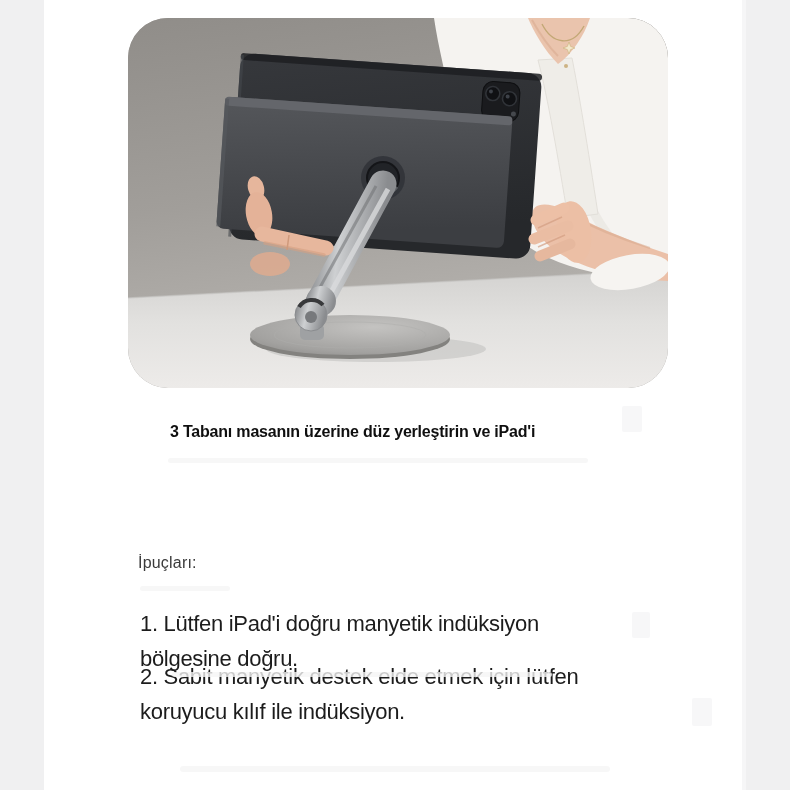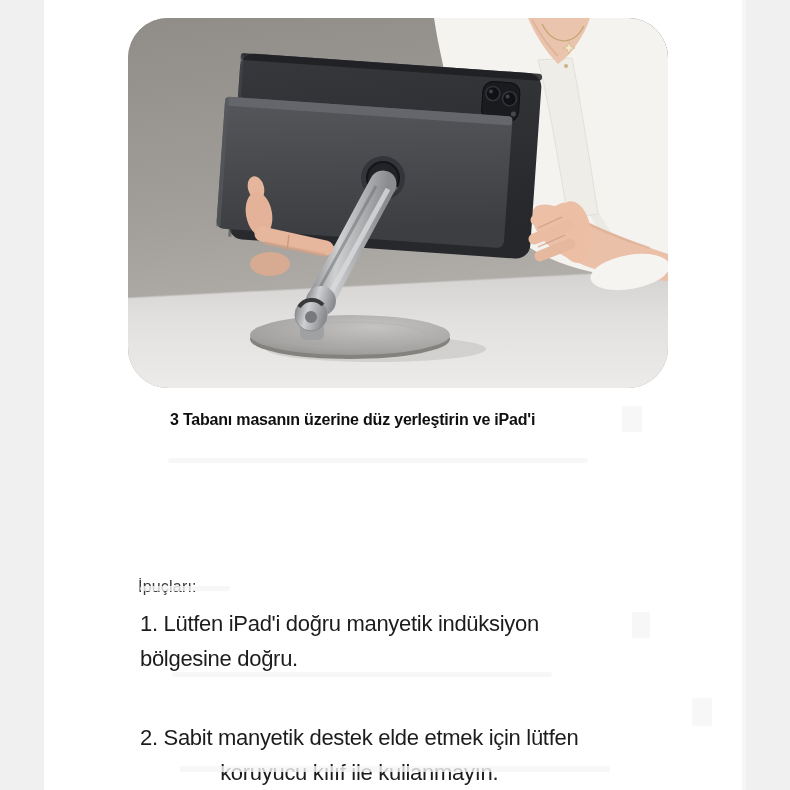--- a/index.html
+++ b/index.html
@@ -6,27 +6,27 @@
   .page{position:relative;width:790px;height:790px;overflow:hidden;background:#ffffff;
         font-family:"Liberation Sans",sans-serif;}
   .strip{position:absolute;top:0;height:790px;background:#f0f0f1;}
   .strip.left{left:0;width:44px;}
   .strip.right{right:0;width:44px;border-left:4px solid #f6f6f7;}
   .photo-card{position:absolute;left:128px;top:18px;width:540px;height:370px;margin:0;
               border-radius:40px;overflow:hidden;background:#9b9894;}
   .photo-card svg{display:block;}
   .caption{position:absolute;left:170px;top:407px;color:#0f0f0f;font-weight:bold;
            font-size:16px;line-height:25px;letter-spacing:-0.2px;}
-  .cap-line{white-space:nowrap;}
+  .cap-line{white-space:nowrap;margin-top:12px;}
   .tips-heading{position:absolute;left:138px;top:554px;color:#3a3a3a;font-size:16px;
-                letter-spacing:0.2px;margin-top:24px;}
+                letter-spacing:0.2px;}
   .tip{position:absolute;left:140px;color:#1c1c1c;font-size:22px;line-height:35px;
        letter-spacing:-0.3px;}
   .tip-1{top:606px;}
-  .tip-2{top:720px;text-align:center;}
+  .tip-2{top:659px;}
   .tip-line{white-space:nowrap;}
   .ghost{position:absolute;background:#f7f7f8;border-radius:2px;}
   .smudge{position:absolute;background:#f5f5f5;border-radius:3px;opacity:0.8;}
 </style>
 </head>
 <body>
 
 <div class="page">
   <div class="strip left"></div>
   <div class="strip right"></div>
@@ -163,21 +163,21 @@
 
   <div class="tips-heading">İpuçları:</div>
 
   <div class="tip tip-1">
     <div class="tip-line">1. Lütfen iPad'i doğru manyetik indüksiyon</div>
     <div class="tip-line">bölgesine doğru.</div>
   </div>
 
   <div class="tip tip-2">
     <div class="tip-line">2. Sabit manyetik destek elde etmek için lütfen</div>
-    <div class="tip-line">koruyucu kılıf ile kullanmayın.</div>
+    <div class="tip-line">koruyucu kılıf ile indüksiyon.</div>
   </div>
 
   <div class="ghost" style="left:622px;top:406px;width:20px;height:26px;"></div>
   <div class="ghost" style="left:632px;top:612px;width:18px;height:26px;"></div>
   <div class="ghost" style="left:692px;top:698px;width:20px;height:28px;"></div>
   <div class="smudge" style="left:168px;top:458px;width:420px;height:5px;"></div>
   <div class="smudge" style="left:140px;top:586px;width:90px;height:5px;"></div>
   <div class="smudge" style="left:172px;top:672px;width:380px;height:5px;"></div>
   <div class="smudge" style="left:180px;top:766px;width:430px;height:6px;"></div>
 </div>

